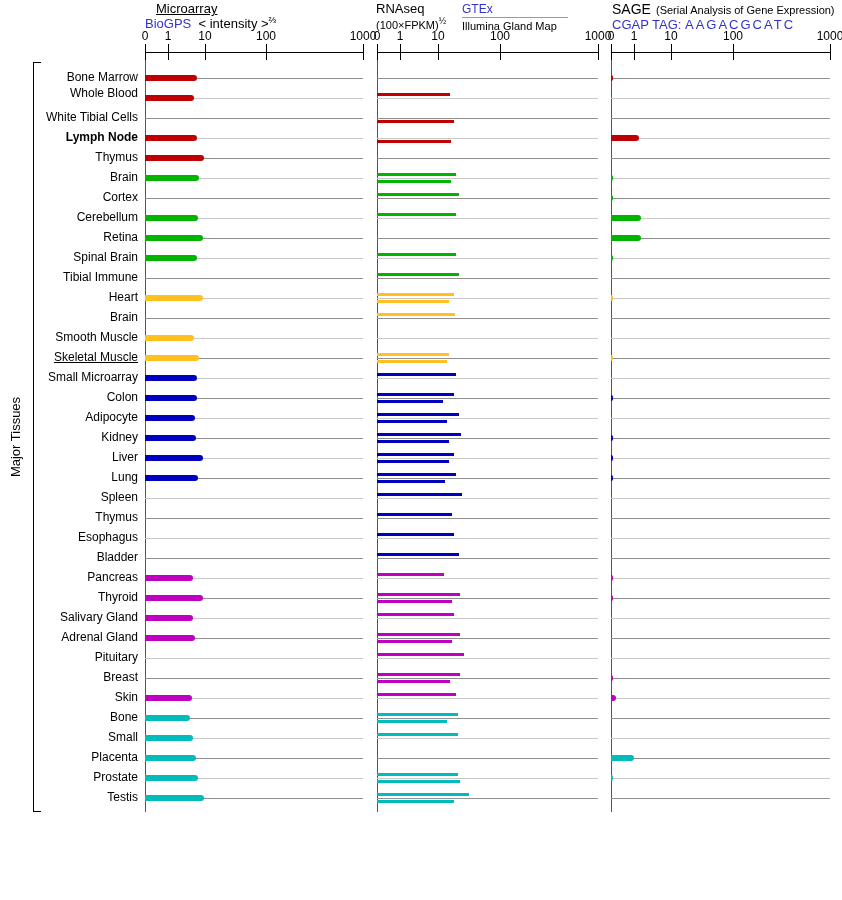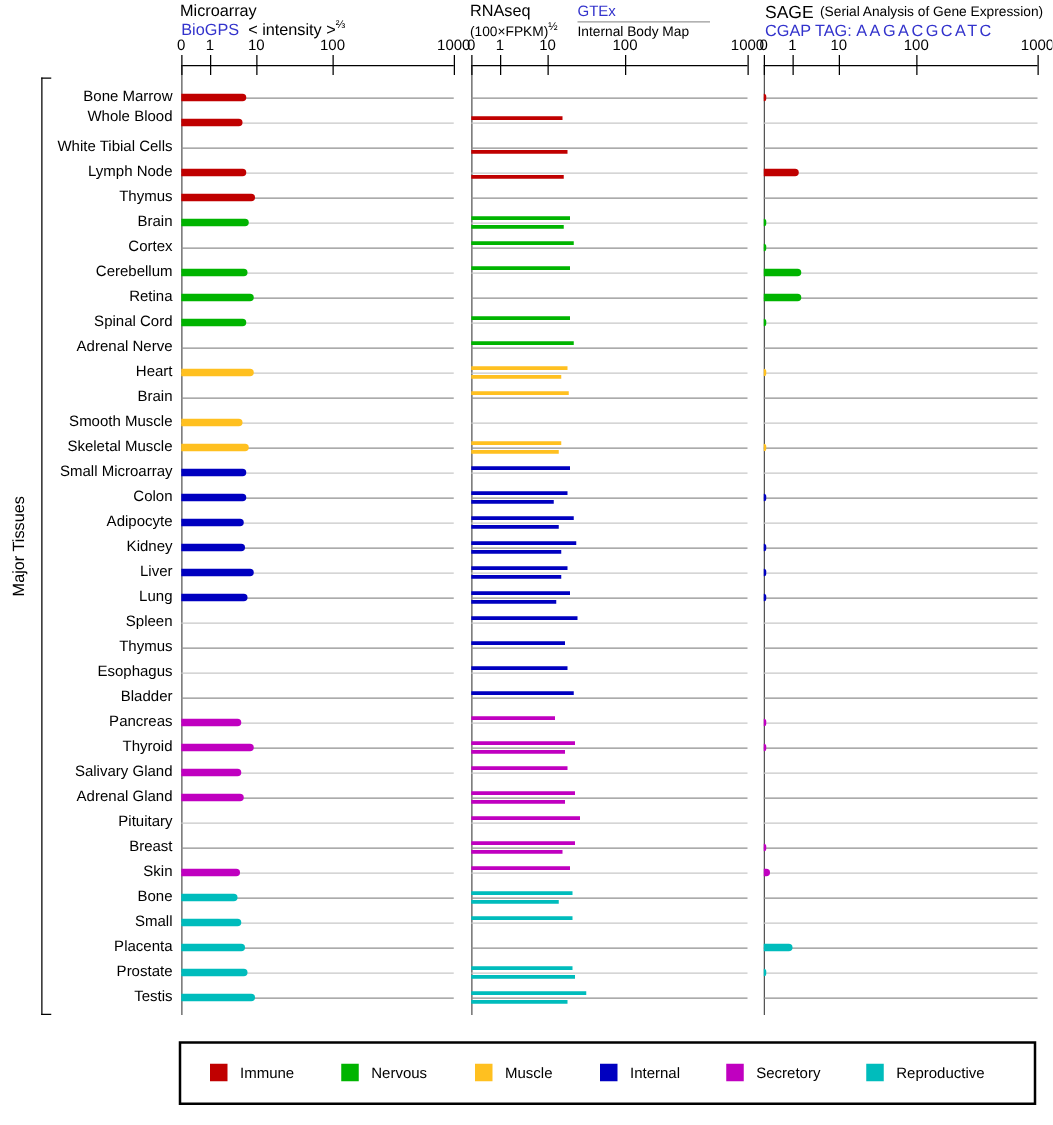--- a/index.html
+++ b/index.html
@@ -16,35 +16,35 @@
   .side-label{font-size:13px;white-space:nowrap;transform:translate(-50%,-50%) rotate(-90deg);}
   .legend-box{border:2px solid #000;}
   .legend-label{font-size:12px;}
   .tag{letter-spacing:2px;}
 </style>
 </head>
 <body>
 
 <div id="canvas">
 
-  <div class="abs hdr-title" style="left:144px;top:1px;">Microarray</div>
+  <div class="abs hdr-title" style="left:156px;top:1px;text-decoration:underline;">Microarray</div>
   <div class="abs hdr-title" style="left:145px;top:16px;">
     <span class="link">BioGPS</span>
     <span>&nbsp;<span>&lt; intensity &gt;</span><span class="sup">⅔</span></span>
   </div>
 
   <div class="abs hdr-title" style="left:376px;top:1px;">RNAseq</div>
   <div class="abs hdr-small" style="left:376px;top:17px;">
     <span>(100×FPKM)</span><span class="sup">½</span>
   </div>
   <div class="abs" style="left:462px;top:2px;font-size:12px;">
     <span class="link">GTEx</span>
   </div>
   <div class="abs" style="left:462px;top:17px;width:106px;height:1px;background:#999;"></div>
-  <div class="abs hdr-small" style="left:462px;top:20px;">Internal Body Map</div>
+  <div class="abs hdr-small" style="left:462px;top:20px;">Illumina Gland Map</div>
 
   <div class="abs hdr-title-lg" style="left:612px;top:1px;">SAGE</div>
   <div class="abs hdr-small" style="left:656px;top:4px;">(Serial Analysis of Gene Expression)</div>
   <div class="abs hdr-title" style="left:612px;top:17px;">
     <span class="link">CGAP</span>
     <span class="link">TAG:</span>
     <span class="link tag">AAGACGCATC</span>
   </div>
 
   <div class="abs side-label" style="left:15px;top:437px;">Major Tissues</div>
@@ -99,21 +99,21 @@
       <div style="position: absolute; left: 145px; top: 98px; width: 218px; height: 1px; background: rgb(200, 200, 200);"></div>
       <div style="position: absolute; left: 377px; top: 98px; width: 221px; height: 1px; background: rgb(200, 200, 200);"></div>
       <div style="position: absolute; left: 611px; top: 98px; width: 219px; height: 1px; background: rgb(200, 200, 200);"></div>
       <div style="position: absolute; left: 145px; top: 95px; width: 49px; height: 6px; background: rgb(192, 0, 0); border-radius: 0px 3px 3px 0px;"></div>
       <div style="position: absolute; left: 377px; top: 93px; width: 73px; height: 3px; background: rgb(192, 0, 0);"></div>
       <div class="tissue-label" style="position: absolute; left: 34px; top: 110px; width: 104px;">White Tibial Cells</div>
       <div style="position: absolute; left: 145px; top: 118px; width: 218px; height: 1px; background: rgb(144, 144, 144);"></div>
       <div style="position: absolute; left: 377px; top: 118px; width: 221px; height: 1px; background: rgb(144, 144, 144);"></div>
       <div style="position: absolute; left: 611px; top: 118px; width: 219px; height: 1px; background: rgb(144, 144, 144);"></div>
       <div style="position: absolute; left: 377px; top: 120px; width: 77px; height: 3px; background: rgb(192, 0, 0);"></div>
-      <div class="tissue-label" style="position: absolute; left: 34px; top: 130px; width: 104px;">Lymph Node</div>
+      <div class="tissue-label" style="position: absolute; left: 34px; top: 130px; width: 104px; font-weight: bold;">Lymph Node</div>
       <div style="position: absolute; left: 145px; top: 138px; width: 218px; height: 1px; background: rgb(200, 200, 200);"></div>
       <div style="position: absolute; left: 377px; top: 138px; width: 221px; height: 1px; background: rgb(200, 200, 200);"></div>
       <div style="position: absolute; left: 611px; top: 138px; width: 219px; height: 1px; background: rgb(200, 200, 200);"></div>
       <div style="position: absolute; left: 145px; top: 135px; width: 52px; height: 6px; background: rgb(192, 0, 0); border-radius: 0px 3px 3px 0px;"></div>
       <div style="position: absolute; left: 377px; top: 140px; width: 74px; height: 3px; background: rgb(192, 0, 0);"></div>
       <div style="position: absolute; left: 611px; top: 135px; width: 28px; height: 6px; background: rgb(192, 0, 0); border-radius: 0px 3px 3px 0px;"></div>
       <div class="tissue-label" style="position: absolute; left: 34px; top: 150px; width: 104px;">Thymus</div>
       <div style="position: absolute; left: 145px; top: 158px; width: 218px; height: 1px; background: rgb(144, 144, 144);"></div>
       <div style="position: absolute; left: 377px; top: 158px; width: 221px; height: 1px; background: rgb(144, 144, 144);"></div>
       <div style="position: absolute; left: 611px; top: 158px; width: 219px; height: 1px; background: rgb(144, 144, 144);"></div>
@@ -138,28 +138,28 @@
       <div style="position: absolute; left: 611px; top: 218px; width: 219px; height: 1px; background: rgb(200, 200, 200);"></div>
       <div style="position: absolute; left: 145px; top: 215px; width: 53px; height: 6px; background: rgb(0, 180, 0); border-radius: 0px 3px 3px 0px;"></div>
       <div style="position: absolute; left: 377px; top: 213px; width: 79px; height: 3px; background: rgb(0, 180, 0);"></div>
       <div style="position: absolute; left: 611px; top: 215px; width: 30px; height: 6px; background: rgb(0, 180, 0); border-radius: 0px 3px 3px 0px;"></div>
       <div class="tissue-label" style="position: absolute; left: 34px; top: 230px; width: 104px;">Retina</div>
       <div style="position: absolute; left: 145px; top: 238px; width: 218px; height: 1px; background: rgb(144, 144, 144);"></div>
       <div style="position: absolute; left: 377px; top: 238px; width: 221px; height: 1px; background: rgb(144, 144, 144);"></div>
       <div style="position: absolute; left: 611px; top: 238px; width: 219px; height: 1px; background: rgb(144, 144, 144);"></div>
       <div style="position: absolute; left: 145px; top: 235px; width: 58px; height: 6px; background: rgb(0, 180, 0); border-radius: 0px 3px 3px 0px;"></div>
       <div style="position: absolute; left: 611px; top: 235px; width: 30px; height: 6px; background: rgb(0, 180, 0); border-radius: 0px 3px 3px 0px;"></div>
-      <div class="tissue-label" style="position: absolute; left: 34px; top: 250px; width: 104px;">Spinal Cord</div>
+      <div class="tissue-label" style="position: absolute; left: 34px; top: 250px; width: 104px;">Spinal Brain</div>
       <div style="position: absolute; left: 145px; top: 258px; width: 218px; height: 1px; background: rgb(200, 200, 200);"></div>
       <div style="position: absolute; left: 377px; top: 258px; width: 221px; height: 1px; background: rgb(200, 200, 200);"></div>
       <div style="position: absolute; left: 611px; top: 258px; width: 219px; height: 1px; background: rgb(200, 200, 200);"></div>
       <div style="position: absolute; left: 145px; top: 255px; width: 52px; height: 6px; background: rgb(0, 180, 0); border-radius: 0px 3px 3px 0px;"></div>
       <div style="position: absolute; left: 377px; top: 253px; width: 79px; height: 3px; background: rgb(0, 180, 0);"></div>
       <div style="position: absolute; left: 611px; top: 255px; width: 2px; height: 6px; background: rgb(0, 180, 0); border-radius: 0px 3px 3px 0px;"></div>
-      <div class="tissue-label" style="position: absolute; left: 34px; top: 270px; width: 104px;">Adrenal Nerve</div>
+      <div class="tissue-label" style="position: absolute; left: 34px; top: 270px; width: 104px;">Tibial Immune</div>
       <div style="position: absolute; left: 145px; top: 278px; width: 218px; height: 1px; background: rgb(144, 144, 144);"></div>
       <div style="position: absolute; left: 377px; top: 278px; width: 221px; height: 1px; background: rgb(144, 144, 144);"></div>
       <div style="position: absolute; left: 611px; top: 278px; width: 219px; height: 1px; background: rgb(144, 144, 144);"></div>
       <div style="position: absolute; left: 377px; top: 273px; width: 82px; height: 3px; background: rgb(0, 180, 0);"></div>
       <div class="tissue-label" style="position: absolute; left: 34px; top: 290px; width: 104px;">Heart</div>
       <div style="position: absolute; left: 145px; top: 298px; width: 218px; height: 1px; background: rgb(200, 200, 200);"></div>
       <div style="position: absolute; left: 377px; top: 298px; width: 221px; height: 1px; background: rgb(200, 200, 200);"></div>
       <div style="position: absolute; left: 611px; top: 298px; width: 219px; height: 1px; background: rgb(200, 200, 200);"></div>
       <div style="position: absolute; left: 145px; top: 295px; width: 58px; height: 6px; background: rgb(255, 192, 32); border-radius: 0px 3px 3px 0px;"></div>
       <div style="position: absolute; left: 377px; top: 293px; width: 77px; height: 3px; background: rgb(255, 192, 32);"></div>
@@ -168,21 +168,21 @@
       <div class="tissue-label" style="position: absolute; left: 34px; top: 310px; width: 104px;">Brain</div>
       <div style="position: absolute; left: 145px; top: 318px; width: 218px; height: 1px; background: rgb(144, 144, 144);"></div>
       <div style="position: absolute; left: 377px; top: 318px; width: 221px; height: 1px; background: rgb(144, 144, 144);"></div>
       <div style="position: absolute; left: 611px; top: 318px; width: 219px; height: 1px; background: rgb(144, 144, 144);"></div>
       <div style="position: absolute; left: 377px; top: 313px; width: 78px; height: 3px; background: rgb(255, 192, 32);"></div>
       <div class="tissue-label" style="position: absolute; left: 34px; top: 330px; width: 104px;">Smooth Muscle</div>
       <div style="position: absolute; left: 145px; top: 338px; width: 218px; height: 1px; background: rgb(200, 200, 200);"></div>
       <div style="position: absolute; left: 377px; top: 338px; width: 221px; height: 1px; background: rgb(200, 200, 200);"></div>
       <div style="position: absolute; left: 611px; top: 338px; width: 219px; height: 1px; background: rgb(200, 200, 200);"></div>
       <div style="position: absolute; left: 145px; top: 335px; width: 49px; height: 6px; background: rgb(255, 192, 32); border-radius: 0px 3px 3px 0px;"></div>
-      <div class="tissue-label" style="position: absolute; left: 34px; top: 350px; width: 104px;">Skeletal Muscle</div>
+      <div class="tissue-label" style="position: absolute; left: 34px; top: 350px; width: 104px; text-decoration: underline;">Skeletal Muscle</div>
       <div style="position: absolute; left: 145px; top: 358px; width: 218px; height: 1px; background: rgb(144, 144, 144);"></div>
       <div style="position: absolute; left: 377px; top: 358px; width: 221px; height: 1px; background: rgb(144, 144, 144);"></div>
       <div style="position: absolute; left: 611px; top: 358px; width: 219px; height: 1px; background: rgb(144, 144, 144);"></div>
       <div style="position: absolute; left: 145px; top: 355px; width: 54px; height: 6px; background: rgb(255, 192, 32); border-radius: 0px 3px 3px 0px;"></div>
       <div style="position: absolute; left: 377px; top: 353px; width: 72px; height: 3px; background: rgb(255, 192, 32);"></div>
       <div style="position: absolute; left: 377px; top: 360px; width: 70px; height: 3px; background: rgb(255, 192, 32);"></div>
       <div style="position: absolute; left: 611px; top: 355px; width: 2px; height: 6px; background: rgb(255, 192, 32); border-radius: 0px 3px 3px 0px;"></div>
       <div class="tissue-label" style="position: absolute; left: 34px; top: 370px; width: 104px;">Small Microarray</div>
       <div style="position: absolute; left: 145px; top: 378px; width: 218px; height: 1px; background: rgb(200, 200, 200);"></div>
       <div style="position: absolute; left: 377px; top: 378px; width: 221px; height: 1px; background: rgb(200, 200, 200);"></div>
@@ -324,27 +324,13 @@
       <div style="position: absolute; left: 611px; top: 775px; width: 2px; height: 6px; background: rgb(0, 188, 188); border-radius: 0px 3px 3px 0px;"></div>
       <div class="tissue-label" style="position: absolute; left: 34px; top: 790px; width: 104px;">Testis</div>
       <div style="position: absolute; left: 145px; top: 798px; width: 218px; height: 1px; background: rgb(144, 144, 144);"></div>
       <div style="position: absolute; left: 377px; top: 798px; width: 221px; height: 1px; background: rgb(144, 144, 144);"></div>
       <div style="position: absolute; left: 611px; top: 798px; width: 219px; height: 1px; background: rgb(144, 144, 144);"></div>
       <div style="position: absolute; left: 145px; top: 795px; width: 59px; height: 6px; background: rgb(0, 188, 188); border-radius: 0px 3px 3px 0px;"></div>
       <div style="position: absolute; left: 377px; top: 793px; width: 92px; height: 3px; background: rgb(0, 188, 188);"></div>
       <div style="position: absolute; left: 377px; top: 800px; width: 77px; height: 3px; background: rgb(0, 188, 188);"></div>
     </div>
 
-  <div class="abs legend-box" style="left:143px;top:833px;width:682px;height:47px;" id="legend">
-      <div style="position: absolute; left: 23px; top: 16px; width: 14px; height: 14px; background: rgb(192, 0, 0);"></div>
-      <div class="legend-label" style="position: absolute; left: 47px; top: 16px;">Immune</div>
-      <div style="position: absolute; left: 128px; top: 16px; width: 14px; height: 14px; background: rgb(0, 180, 0);"></div>
-      <div class="legend-label" style="position: absolute; left: 152px; top: 16px;">Nervous</div>
-      <div style="position: absolute; left: 235px; top: 16px; width: 14px; height: 14px; background: rgb(255, 192, 32);"></div>
-      <div class="legend-label" style="position: absolute; left: 259px; top: 16px;">Muscle</div>
-      <div style="position: absolute; left: 335px; top: 16px; width: 14px; height: 14px; background: rgb(0, 0, 192);"></div>
-      <div class="legend-label" style="position: absolute; left: 359px; top: 16px;">Internal</div>
-      <div style="position: absolute; left: 436px; top: 16px; width: 14px; height: 14px; background: rgb(192, 0, 192);"></div>
-      <div class="legend-label" style="position: absolute; left: 460px; top: 16px;">Secretory</div>
-      <div style="position: absolute; left: 548px; top: 16px; width: 14px; height: 14px; background: rgb(0, 188, 188);"></div>
-      <div class="legend-label" style="position: absolute; left: 572px; top: 16px;">Reproductive</div>
-    </div>
 </div>
 
 </body></html>

